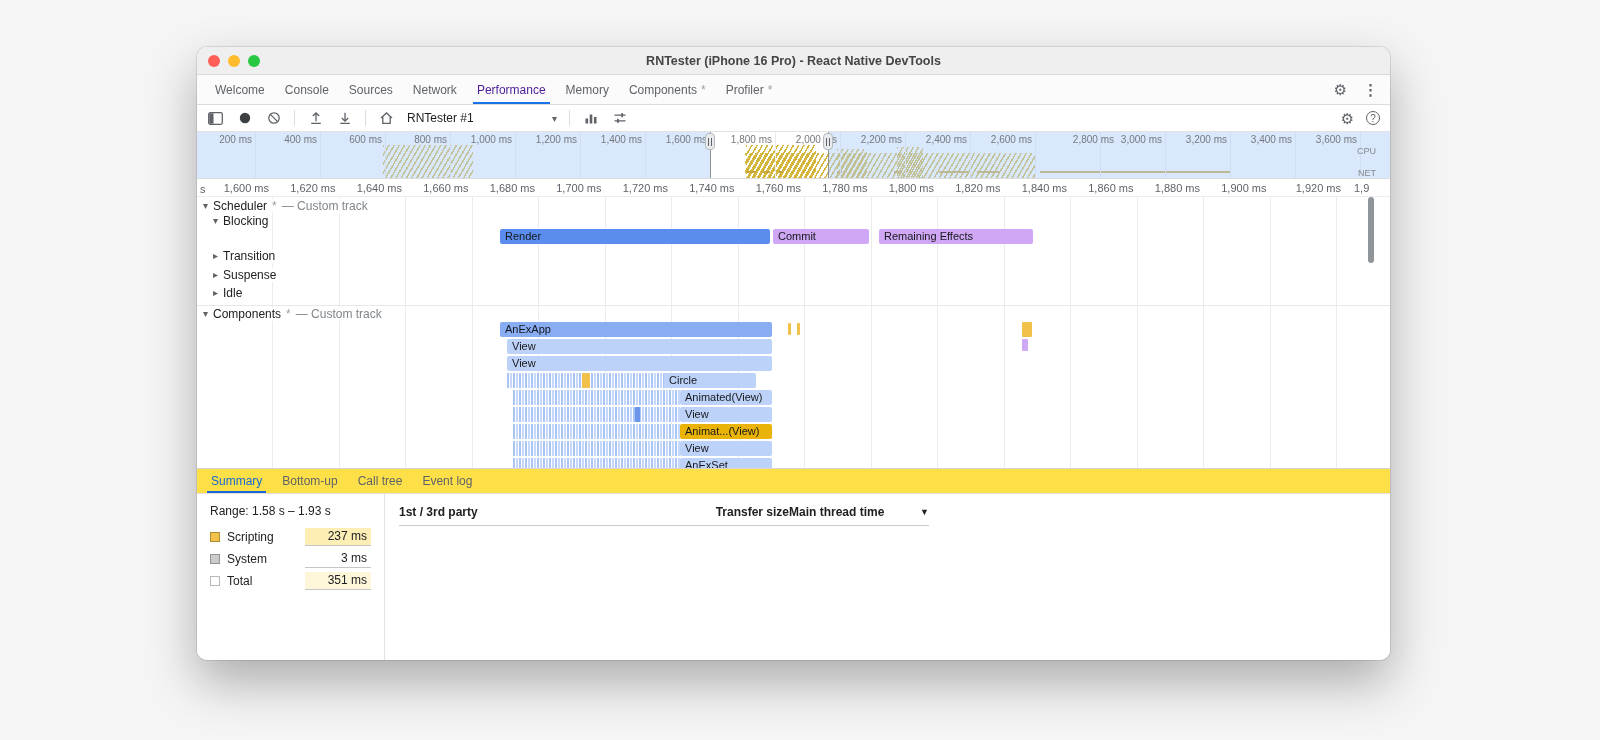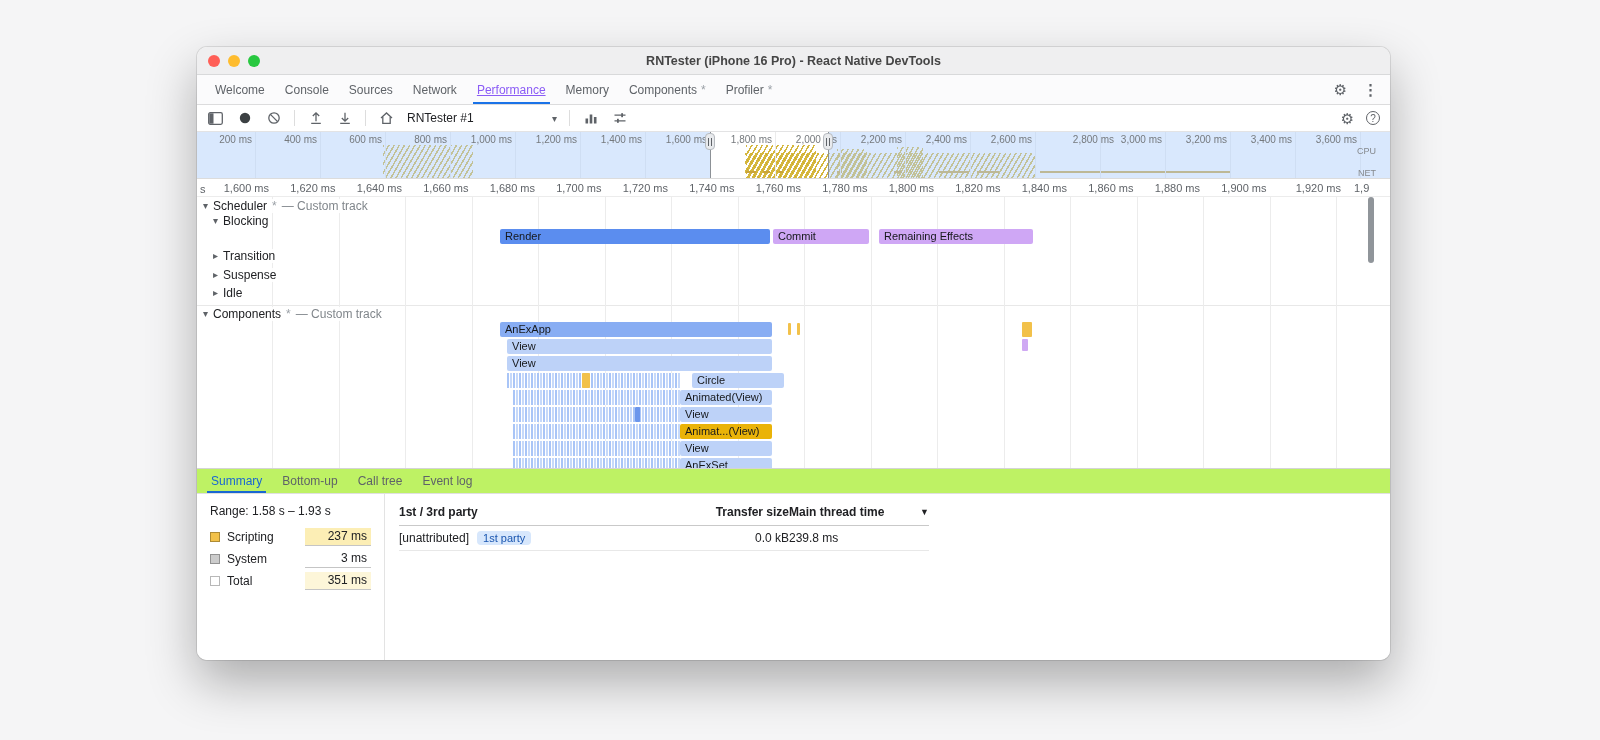--- a/index.html
+++ b/index.html
@@ -12,21 +12,21 @@
   .titlebar{flex:0 0 28px;height:28px;background:#efeff0;border-bottom:1px solid #d8d9da;display:flex;align-items:center;justify-content:center;position:relative;box-sizing:border-box;}
   .title{font-size:12.5px;font-weight:bold;color:#454545;}
   .traffic{position:absolute;left:11px;top:8px;display:flex;gap:8px;}
   .tl{width:12px;height:12px;border-radius:50%;display:block;}
   .tl.red{background:#ff5f57;} .tl.yellow{background:#febc2e;} .tl.green{background:#28c840;}
 
   
   .tabbar{flex:0 0 30px;height:30px;background:#fbfbfc;border-bottom:1px solid #dcdcdd;display:flex;align-items:stretch;position:relative;box-sizing:border-box;}
   .tab-items{display:flex;padding-left:8px;}
   .dt-tab{display:flex;align-items:center;padding:0 10px;font-size:12px;color:#5f6368;position:relative;cursor:default;white-space:nowrap;}
-  .dt-tab.selected{color:#8b5cf6;text-decoration:underline;}
+  .dt-tab.selected{color:#4c1d95;}
   .dt-tab.selected::after{content:"";position:absolute;left:6px;right:6px;bottom:0;height:2px;background:#1a73e8;}
   .tab-badge{margin-left:4px;color:#9aa0a6;font-size:12px;}
   .tabbar-right{position:absolute;right:12px;top:0;height:100%;display:flex;align-items:center;gap:16px;}
   .icon-text{color:#5f6368;font-size:15px;line-height:1;}
 
   
   .toolbar{flex:0 0 27px;height:27px;background:#fff;border-bottom:1px solid #e3e3e4;display:flex;align-items:center;padding:0 10px;gap:12px;box-sizing:border-box;}
   .tb-btn{width:17px;height:17px;display:flex;align-items:center;justify-content:center;flex:0 0 auto;}
   .tb-sep{width:1px;height:16px;background:#ddd;flex:0 0 auto;}
   .tb-select{width:150px;display:flex;align-items:center;justify-content:space-between;font-size:12px;color:#202124;flex:0 0 auto;}
@@ -60,21 +60,21 @@
   .track-label .caret{color:#5f6368;font-size:10px;}
   .track-label .badge{color:#9aa0a6;}
   .track-label .suffix{color:#80868b;}
   .tl-bar{position:absolute;height:15px;border-radius:2px;font-size:11px;line-height:15px;color:#16181b;padding-left:5px;box-sizing:border-box;overflow:hidden;white-space:nowrap;z-index:2;}
   .stripes{position:absolute;height:15px;z-index:1;
     background-image:repeating-linear-gradient(90deg,#a9c5f7 0px,#a9c5f7 2px,#fff 2px,#fff 3px,#c6d9fa 3px,#c6d9fa 5px,#fff 5px,#fff 6px);}
   .mini{position:absolute;z-index:2;border-radius:1px;}
   .scrollbar-thumb{position:absolute;right:16px;top:0;width:6px;height:66px;border-radius:3px;background:#90959a;z-index:7;}
 
   
-  .bottom-tabs{flex:0 0 26px;height:26px;background:#bef264;border-top:1px solid #d4d4d5;border-bottom:1px solid #e0e0e0;display:flex;padding-left:4px;box-sizing:border-box;}
+  .bottom-tabs{flex:0 0 26px;height:26px;background:#fde047;border-top:1px solid #d4d4d5;border-bottom:1px solid #e0e0e0;display:flex;padding-left:4px;box-sizing:border-box;}
   .bt-tab{display:flex;align-items:center;padding:0 10px;font-size:12px;color:#5f6368;position:relative;white-space:nowrap;}
   .bt-tab.selected{color:#1967d2;}
   .bt-tab.selected::after{content:"";position:absolute;left:6px;right:6px;bottom:0;height:2px;background:#1967d2;}
 
   
   .bottom-panel{flex:1;display:flex;background:#fff;min-height:0;}
   .sum-left{flex:0 0 188px;width:188px;border-right:1px solid #e3e3e3;padding:10px 13px;box-sizing:border-box;}
   .range{font-size:12px;color:#202124;margin-bottom:8px;}
   .lg-row{display:flex;align-items:center;height:22px;font-size:12px;color:#202124;}
   .lg-swatch{width:10px;height:10px;border:1px solid rgba(0,0,0,.28);margin-right:7px;flex:0 0 auto;box-sizing:border-box;}
@@ -319,21 +319,21 @@
     <div class="tl-bar" style="left:310px;top:142px;width:265px;background:#bdd2f8;">View</div>
     <div class="tl-bar" style="left:310px;top:159px;width:265px;background:#bdd2f8;">View</div>
 
     <div class="stripes" style="left:310px;top:176px;width:173px;"></div>
     <div class="stripes" style="left:316px;top:193px;width:167px;"></div>
     <div class="stripes" style="left:316px;top:210px;width:167px;"></div>
     <div class="stripes" style="left:316px;top:227px;width:167px;"></div>
     <div class="stripes" style="left:316px;top:244px;width:167px;"></div>
     <div class="stripes" style="left:316px;top:261px;width:167px;"></div>
 
-    <div class="tl-bar" style="left:495px;top:176px;width:92px;background:#bdd2f8;">Circle</div>
+    <div class="tl-bar" style="left:467px;top:176px;width:92px;background:#bdd2f8;">Circle</div>
     <div class="tl-bar" style="left:483px;top:193px;width:92px;background:#bdd2f8;">Animated(View)</div>
     <div class="tl-bar" style="left:483px;top:210px;width:92px;background:#bdd2f8;">View</div>
     <div class="tl-bar" style="left:483px;top:227px;width:92px;background:#eab308;">Animat...(View)</div>
     <div class="tl-bar" style="left:483px;top:244px;width:92px;background:#bdd2f8;">View</div>
     <div class="tl-bar" style="left:483px;top:261px;width:92px;background:#bdd2f8;">AnExSet</div>
 
     <div class="mini" style="left:385px;top:176px;width:8px;height:15px;background:#f2c14a;"></div>
     <div class="mini" style="left:438px;top:210px;width:5px;height:15px;background:#6b96ec;"></div>
     <div class="mini" style="left:591px;top:126px;width:3px;height:12px;background:#f2c14a;"></div>
     <div class="mini" style="left:600px;top:126px;width:3px;height:12px;background:#f2c14a;"></div>
@@ -415,27 +415,17 @@
     <div class="sum-right">
       <div class="tbl">
         <div class="tb-head">
           <div class="c1">1st / 3rd party</div>
           <div class="c2">Transfer size</div>
           <div class="c3">
             <span>Main thread time</span>
             <span class="sort">▼</span>
           </div>
         </div>
-        <div id="table-rows">
-            <div class="tb-row">
-              <div class="c1">
-                <span>[unattributed]</span>
-                <span class="chip" style="background: rgb(215, 231, 252);">1st party</span>
-              </div>
-              <div class="c2">0.0 kB</div>
-              <div class="c3">239.8 ms</div>
-            </div>
-          </div>
       </div>
     </div>
   </div>
 
 </div>
 
 </body></html>

